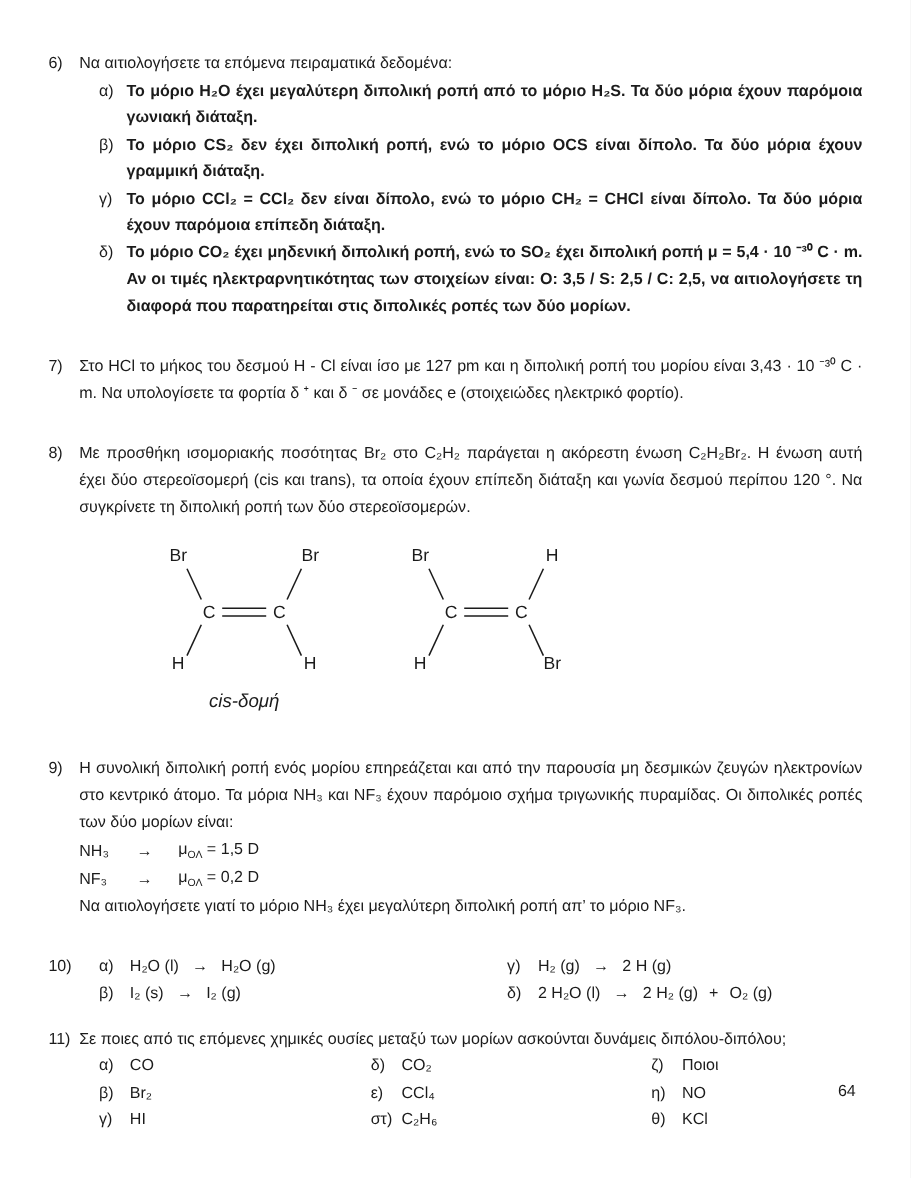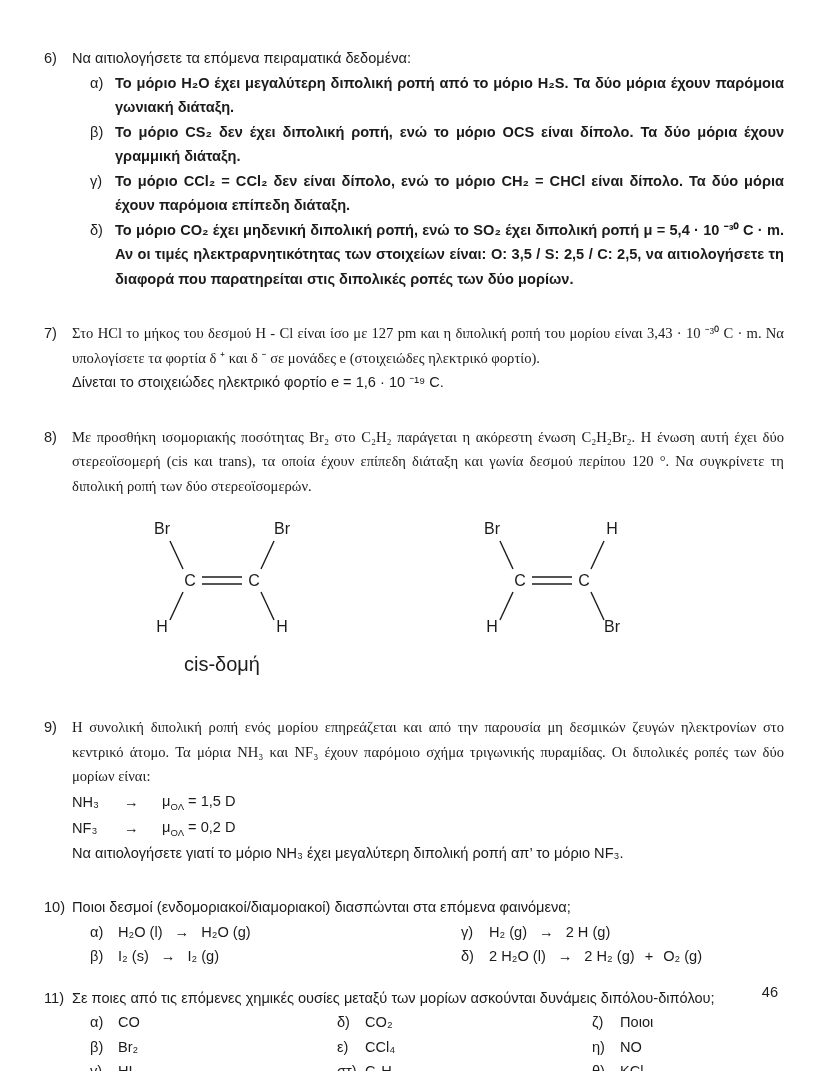--- a/index.html
+++ b/index.html
@@ -12,43 +12,43 @@
     font-size:14.6px;
     line-height:1.68;
     color:#1b1b1b;
     overflow:hidden;
   }
   .content { padding:46px 44px 0 44px; }
 
   .q { display:flex; align-items:flex-start; }
   .qnum { flex:0 0 28px; }
   .qbody { flex:1; min-width:0; }
-  .just { text-align:justify;font-family:Liberation Serif, serif; }
+  .just { text-align:justify; }
 
   .sub { display:flex; margin-left:18px; }
   .sublabel { flex:0 0 25px; }
   .subtext { flex:1; text-align:justify;font-weight:bold; }
 
   .mb-q6 { margin-bottom:30px; }
   .mb-q7 { margin-bottom:30px; }
   .mb-q8 { margin-bottom:26px; }
   .mb-q9 { margin-bottom:30px; }
   .mb-q10 { margin-bottom:17px; }
 
   .farrow { font-weight:700; display:inline-block; }
 
   
-  .structures { display:flex; gap:110px; margin:10px 0 8px 40px; }
+  .structures { display:flex; margin:10px 0 8px 40px; }
   .structure { margin:0; width:220px; text-align:center; }
   .structure svg text {
     font-family:"Liberation Sans", sans-serif;
     font-size:16px; fill:#1b1b1b; text-anchor:middle;
   }
   .structure svg line { stroke:#1b1b1b; stroke-width:1.4; }
-  .structure figcaption { margin-top:4px; font-size:20px; }
+  .structure figcaption { margin-top:4px; font-size:17px;font-style:italic; }
 
   
   .frow { display:flex; align-items:flex-end; }
   .fmol { flex:0 0 52px; }
   .frow .farrow { flex:0 0 38px; }
   sub { font-size:9.5px; }
 
   
   .q10grid { display:flex; margin-left:18px; }
   .q10col-left { flex:0 0 371px; }
@@ -96,21 +96,20 @@
           <span class="sublabel">δ)</span>
           <span class="subtext">Το μόριο CO₂ έχει μηδενική διπολική ροπή, ενώ το SO₂ έχει διπολική ροπή μ = 5,4 · 10 ⁻³⁰ C · m. Αν οι τιμές ηλεκτραρνητικότητας των στοιχείων είναι: O: 3,5 / S: 2,5 / C: 2,5, να αιτιολογήσετε τη διαφορά που παρατηρείται στις διπολικές ροπές των δύο μορίων.</span>
         </div>
       </div>
     </div>
 
     <div class="q mb-q7">
       <div class="qnum">7)</div>
       <div class="qbody">
         <div class="just">Στο HCl το μήκος του δεσμού H - Cl είναι ίσο με 127 pm και η διπολική ροπή του μορίου είναι 3,43 · 10 ⁻³⁰ C · m. Να υπολογίσετε τα φορτία δ ⁺ και δ ⁻ σε μονάδες e (στοιχειώδες ηλεκτρικό φορτίο).</div>
-        <div>Δίνεται το στοιχειώδες ηλεκτρικό φορτίο e = 1,6 · 10 ⁻¹⁹ C.</div>
       </div>
     </div>
 
     <div class="q mb-q8">
       <div class="qnum">8)</div>
       <div class="qbody">
         <div class="just">Με προσθήκη ισομοριακής ποσότητας Br₂ στο C₂H₂ παράγεται η ακόρεστη ένωση C₂H₂Br₂. Η ένωση αυτή έχει δύο στερεοϊσομερή (cis και trans), τα οποία έχουν επίπεδη διάταξη και γωνία δεσμού περίπου 120 °. Να συγκρίνετε τη διπολική ροπή των δύο στερεοϊσομερών.</div>
 
         <div class="structures">
           <figure class="structure">
@@ -165,21 +164,20 @@
           <span class="farrow">→</span>
           <span><span>μ</span><sub>ΟΛ</sub> <span>= 0,2 D</span></span>
         </div>
         <div>Να αιτιολογήσετε γιατί το μόριο NH₃ έχει μεγαλύτερη διπολική ροπή απ’ το μόριο NF₃.</div>
       </div>
     </div>
 
     <div class="q mb-q10">
       <div class="qnum">10)</div>
       <div class="qbody">
-        <div>Ποιοι δεσμοί (ενδομοριακοί/διαμοριακοί) διασπώνται στα επόμενα φαινόμενα;</div>
         <div class="q10grid">
           <div class="q10col-left">
             <div class="eq">
               <span class="eqlabel">α)</span>
               <span>H₂O (l)</span>
               <span class="farrow">→</span>
               <span>H₂O (g)</span>
             </div>
             <div class="eq">
               <span class="eqlabel">β)</span>
@@ -254,14 +252,14 @@
               <span class="eqlabel">θ)</span>
               <span>KCl</span>
             </div>
           </div>
         </div>
       </div>
     </div>
 
   </div>
 
-  <div class="page-number">46</div>
+  <div class="page-number">64</div>
 </div>
 
 </body></html>

